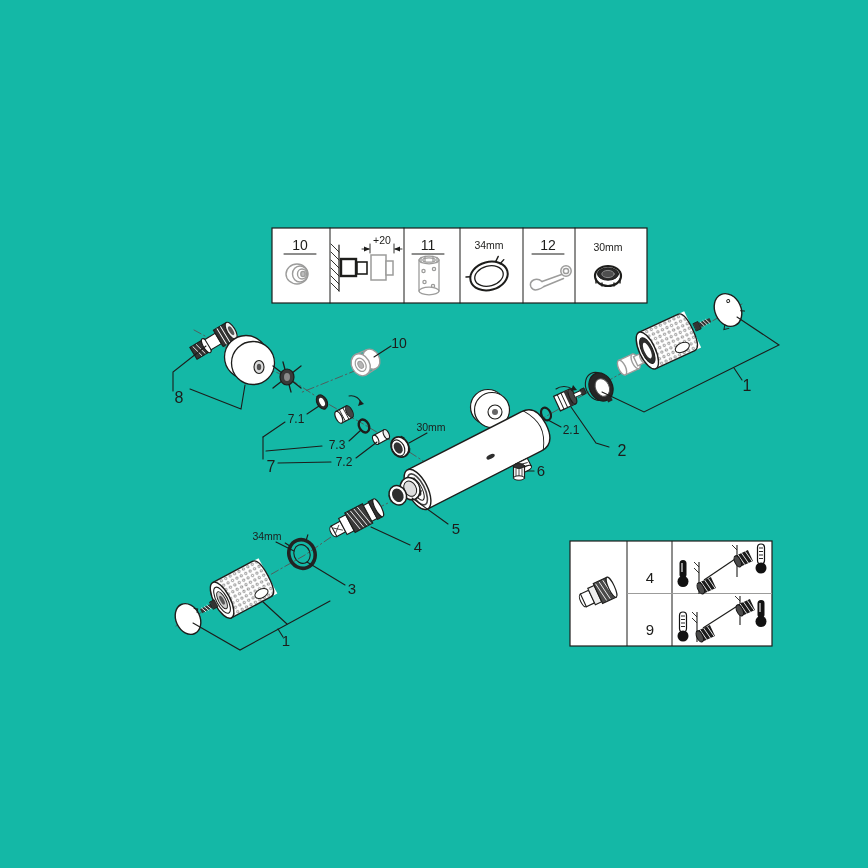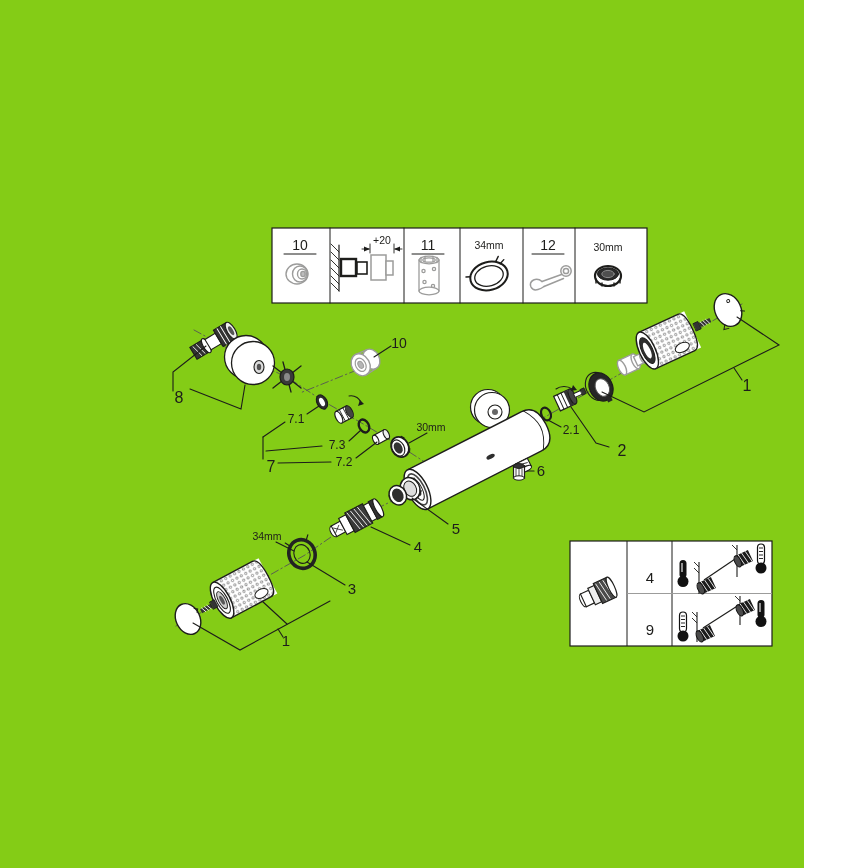--- a/index.html
+++ b/index.html
@@ -1,16 +1,16 @@
 <!DOCTYPE html>
 <html><head>
 <meta charset="utf-8">
 <style>
   html,body{margin:0;padding:0;background:#fff;}
-  .canvas{position:relative;width:804px;height:868px;background:#84cc16;overflow:hidden;
+  .canvas{position:relative;width:868px;height:868px;background:#14b8a6;overflow:hidden;
           font-family:"Liberation Sans", sans-serif;}
   svg{display:block;}
   text{font-family:"Liberation Sans", sans-serif;fill:#1d1d1b;}
   .num{font-size:14px;}
   .numL{font-size:16px;}
   .numM{font-size:15px;}
   .sub{font-size:12px;}
   .dim{font-size:10.5px;}
 </style>
 </head>

